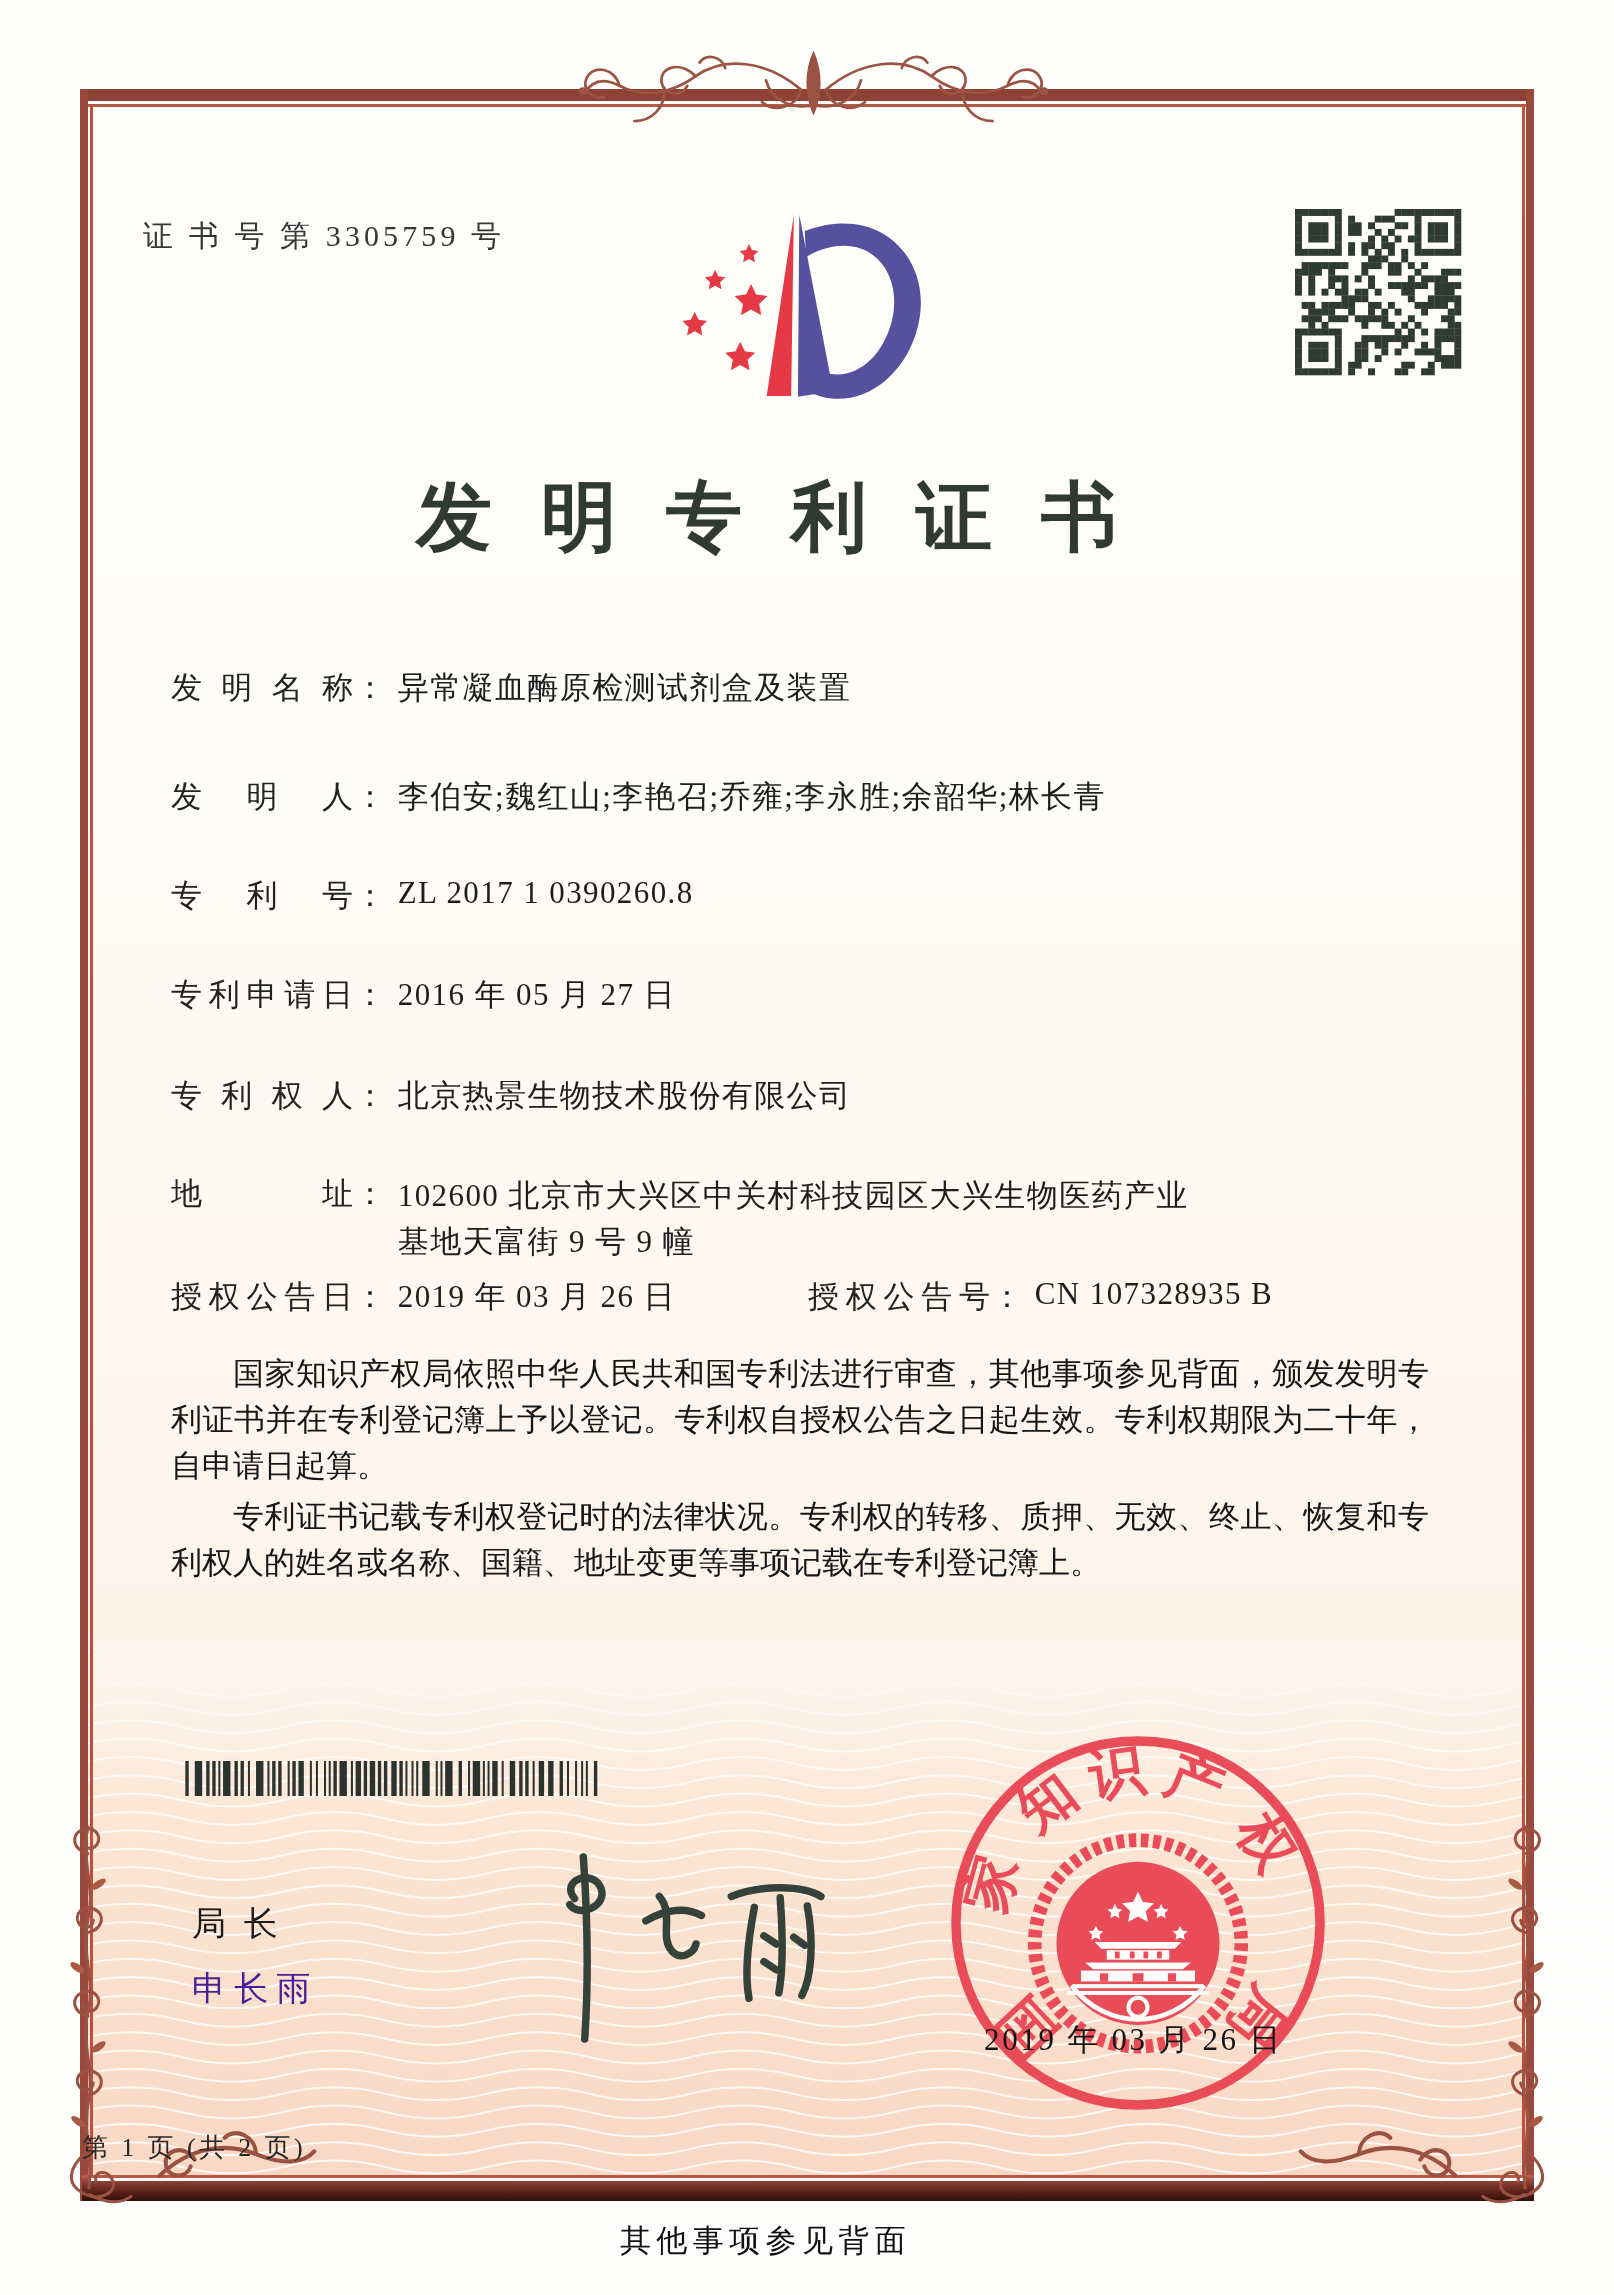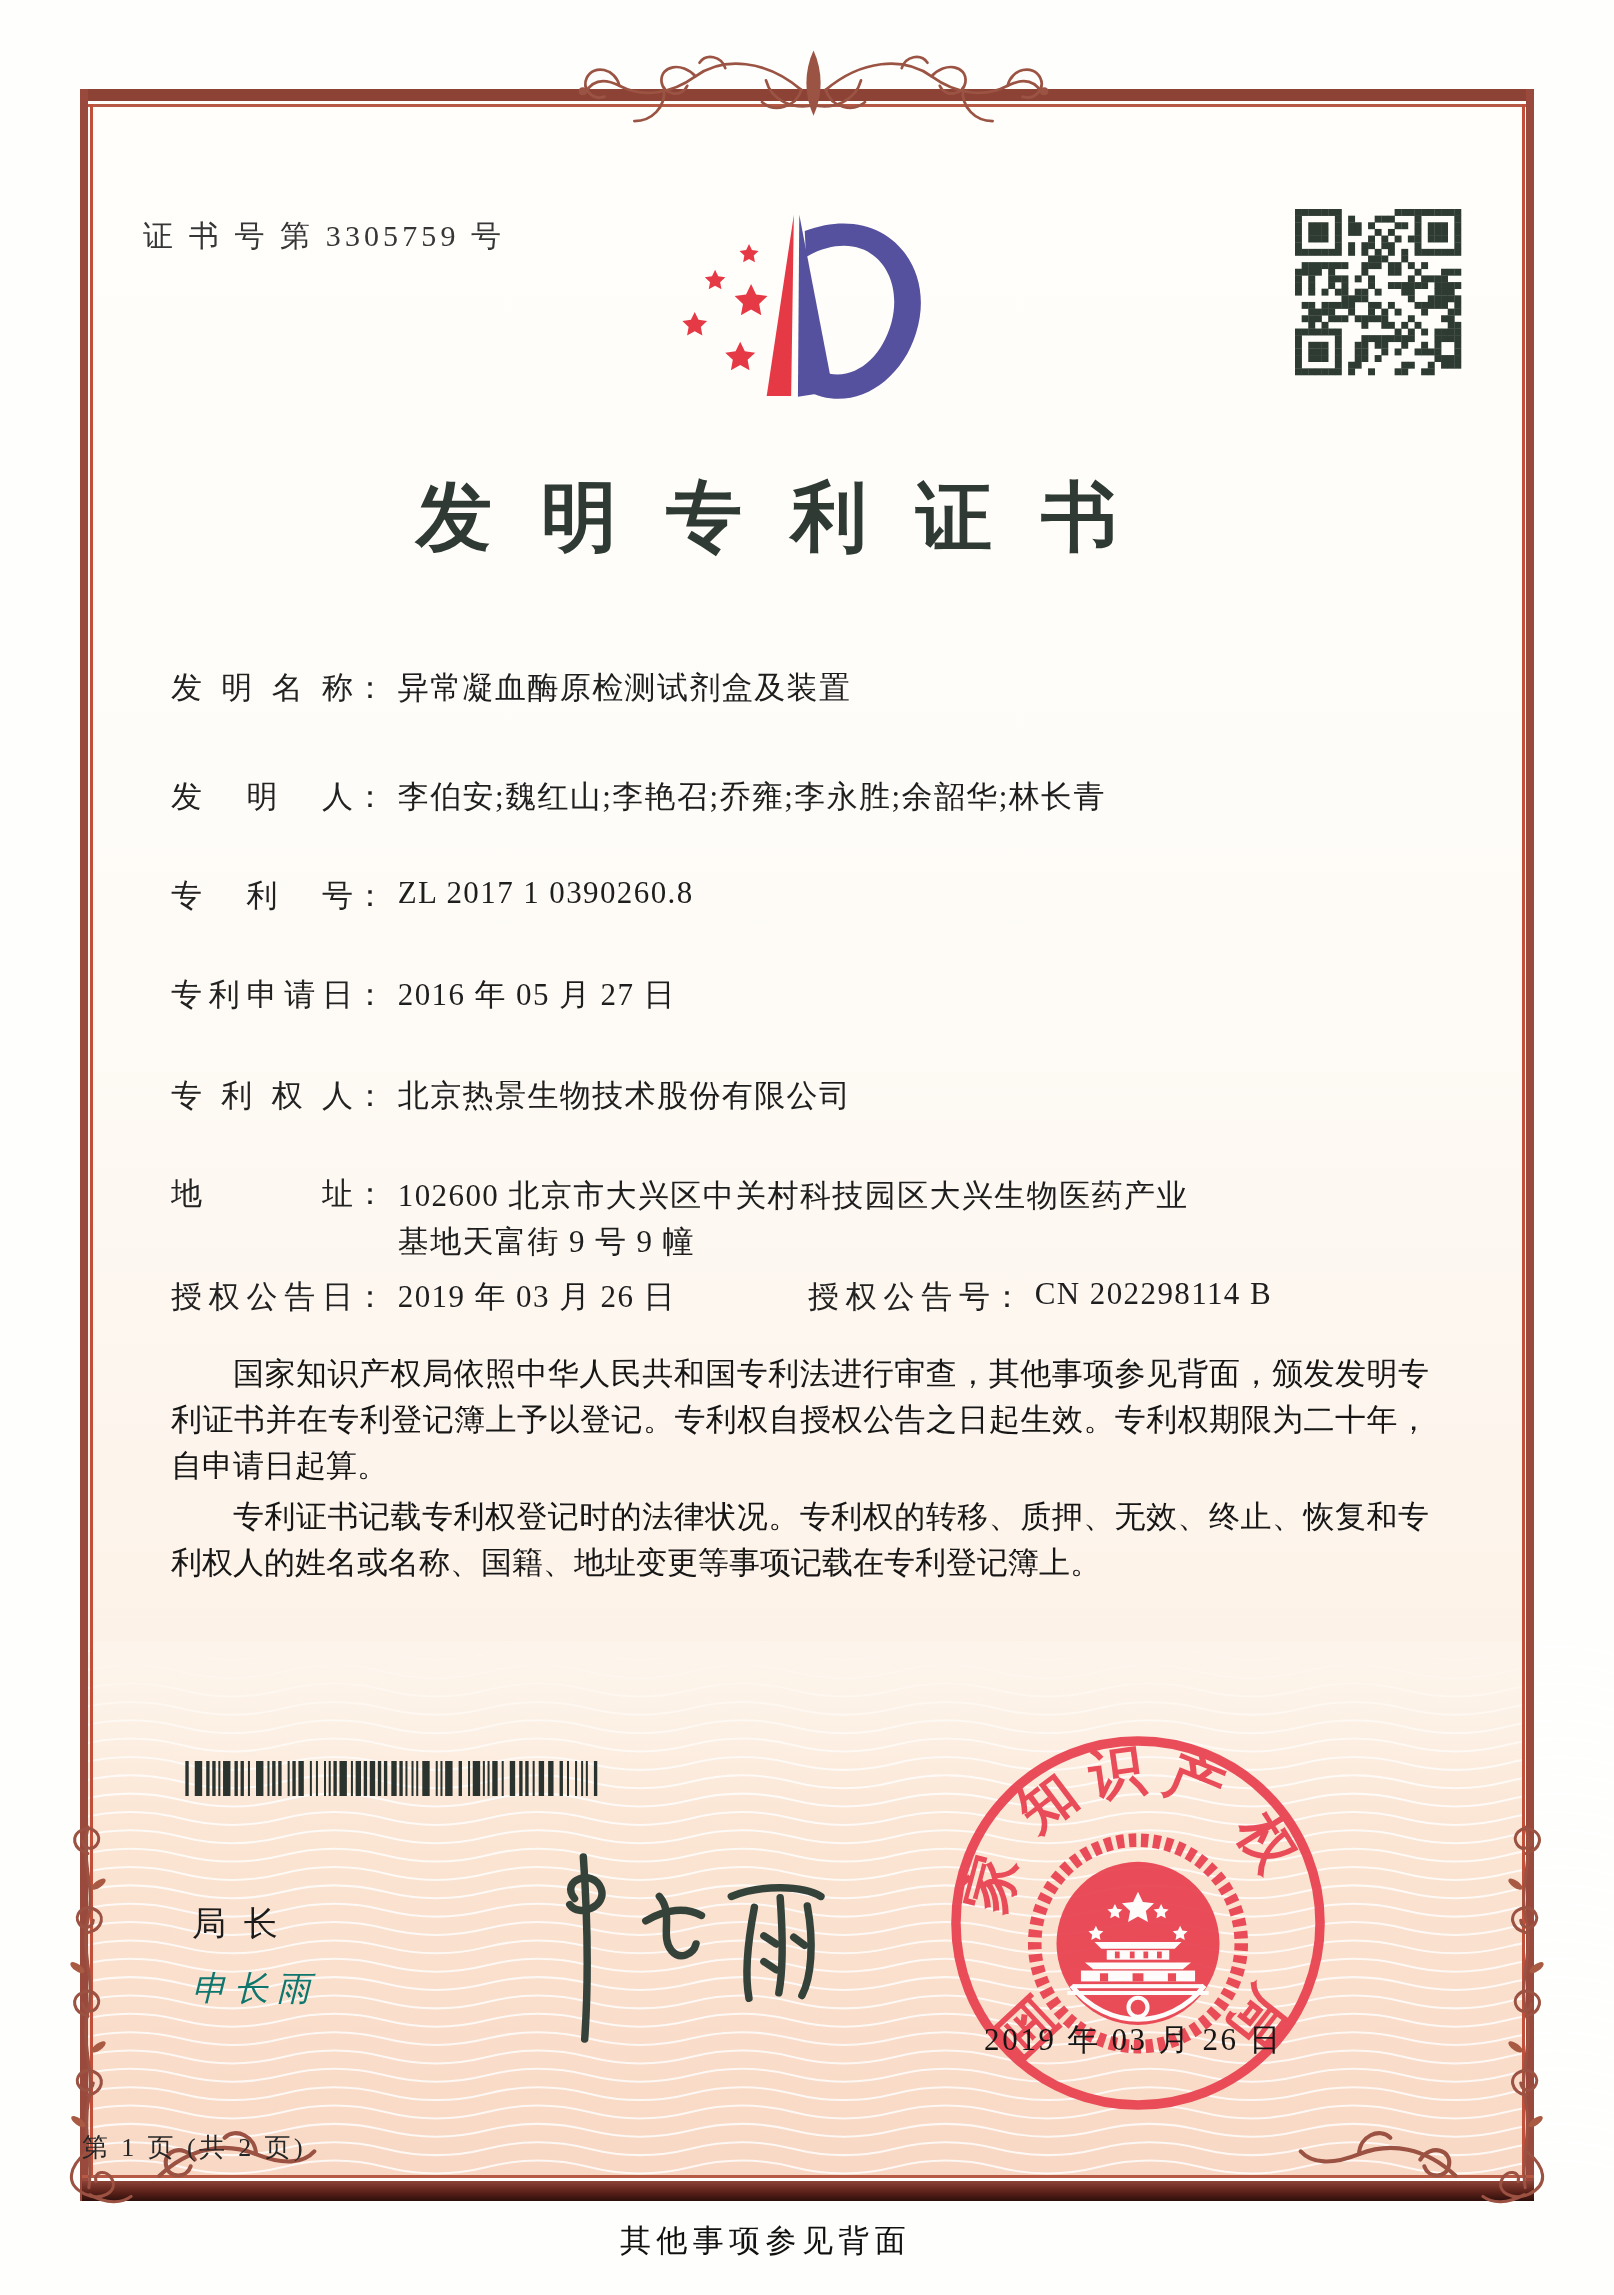--- a/index.html
+++ b/index.html
@@ -42,21 +42,21 @@
   .row{position:absolute;left:171px;display:flex;align-items:flex-start;font-size:31px;color:#1e1e1e;}
   .lbl{display:inline-block;width:182px;text-align:justify;text-align-last:justify;color:#222;}
   .colon{margin:0 5.4px 0 1.4px;}
   .val{letter-spacing:1.4px;margin-left:7px;}
   .addr-line{line-height:46px;letter-spacing:1.4px;}
   .grant-right{position:absolute;left:808px;display:flex;align-items:flex-start;font-size:31px;color:#1e1e1e;}
   .paras{left:171px;top:1351px;width:1258px;font-size:31px;line-height:46px;color:#161616;text-align:justify;}
   .paras p{margin:0;text-indent:2em;}
   .paras p + p{margin-top:5.4px;}
   .dir-title{left:192px;top:1901px;font-size:34px;letter-spacing:17.7px;color:#1c1c1c;z-index:4;}
-  .dir-name{left:192px;top:1966px;font-size:34px;letter-spacing:8.2px;color:#0f766e;z-index:4;font-style:italic;}
+  .dir-name{left:192px;top:1966px;font-size:34px;letter-spacing:8.2px;color:#4c1d95;z-index:4;}
   .seal-date{left:984px;top:2019px;font-size:31px;letter-spacing:2.7px;color:#151515;z-index:6;}
   .page-footer{left:82px;top:2130px;width:1359px;font-size:26px;letter-spacing:3.4px;color:#262626;z-index:4;}
   .back-note{left:82px;top:2220px;width:1367px;text-align:center;font-size:31px;letter-spacing:5.4px;color:#111;}
   .z2{z-index:2;} .z3{z-index:3;} .z4{z-index:4;} .z5{z-index:5;}
   svg{overflow:visible;}
 </style>
 </head>
 <body>
 
 <div class="page">
@@ -545,21 +545,21 @@
     </span>
   </div>
   <div class="row z3" style="top:1276px">
     <span class="lbl">授权公告日</span>
       <span class="colon">：</span>
       <span class="val">2019 年 03 月 26 日</span>
   </div>
   <div class="grant-right z3" style="top:1276px">
     <span class="lbl">授权公告号</span>
       <span class="colon">：</span>
-      <span class="val">CN 202298114 B</span>
+      <span class="val">CN 107328935 B</span>
   </div>
 
   <div class="abs paras z3">
     <p>国家知识产权局依照中华人民共和国专利法进行审查，其他事项参见背面，颁发发明专利证书并在专利登记簿上予以登记。专利权自授权公告之日起生效。专利权期限为二十年，自申请日起算。</p>
     <p>专利证书记载专利权登记时的法律状况。专利权的转移、质押、无效、终止、恢复和专利权人的姓名或名称、国籍、地址变更等事项记载在专利登记簿上。</p>
   </div>
 
   <svg id="barcode-svg" class="abs z3" style="left:182px;top:1761px;" width="424" height="35" viewBox="0 0 624 52">
       <rect x="2" y="0" width="5" height="52" fill="#2b332e"></rect>
       <rect x="16" y="0" width="11" height="52" fill="#2b332e"></rect>

